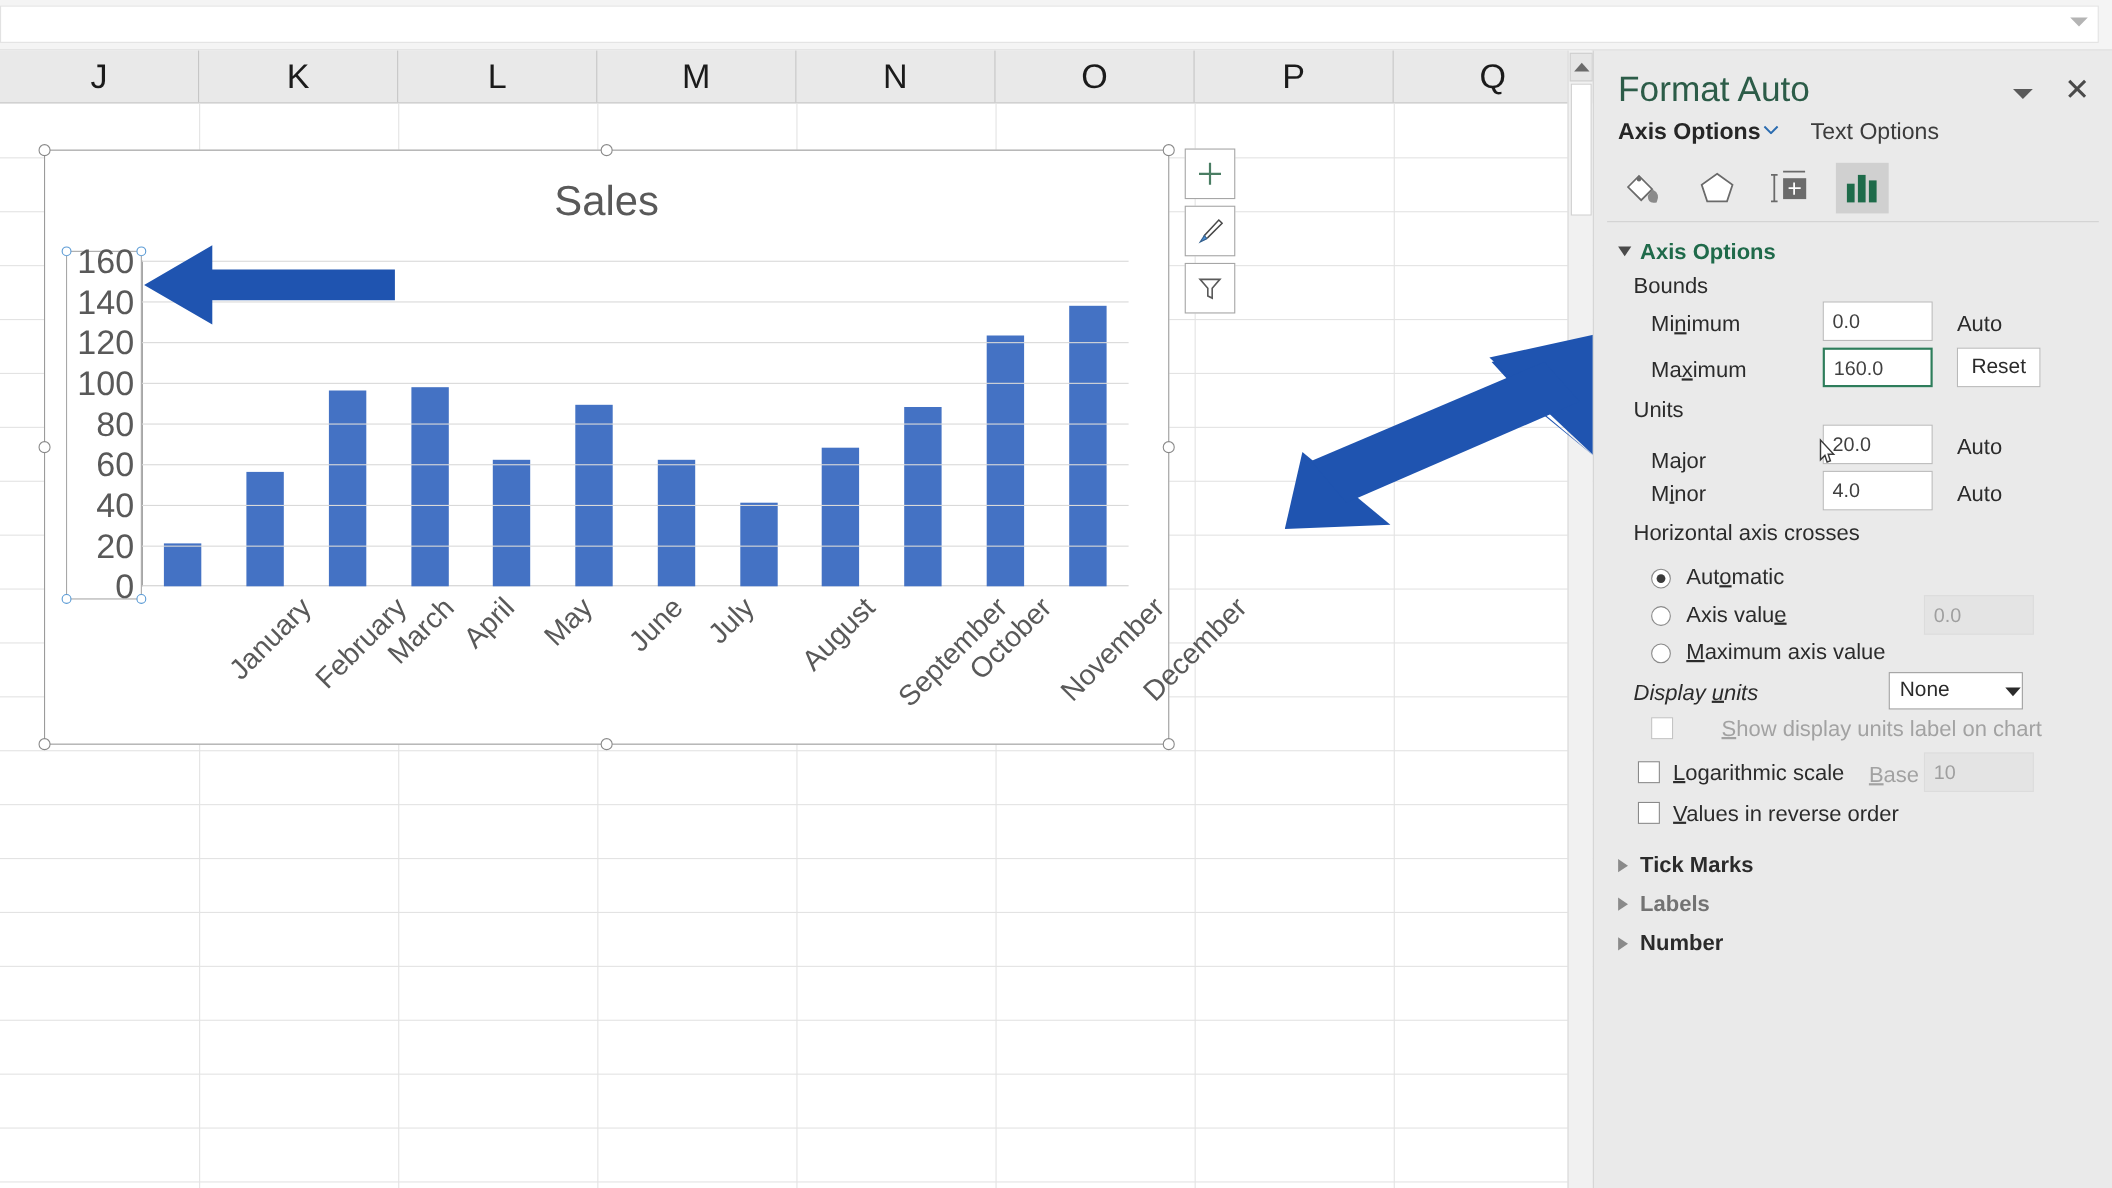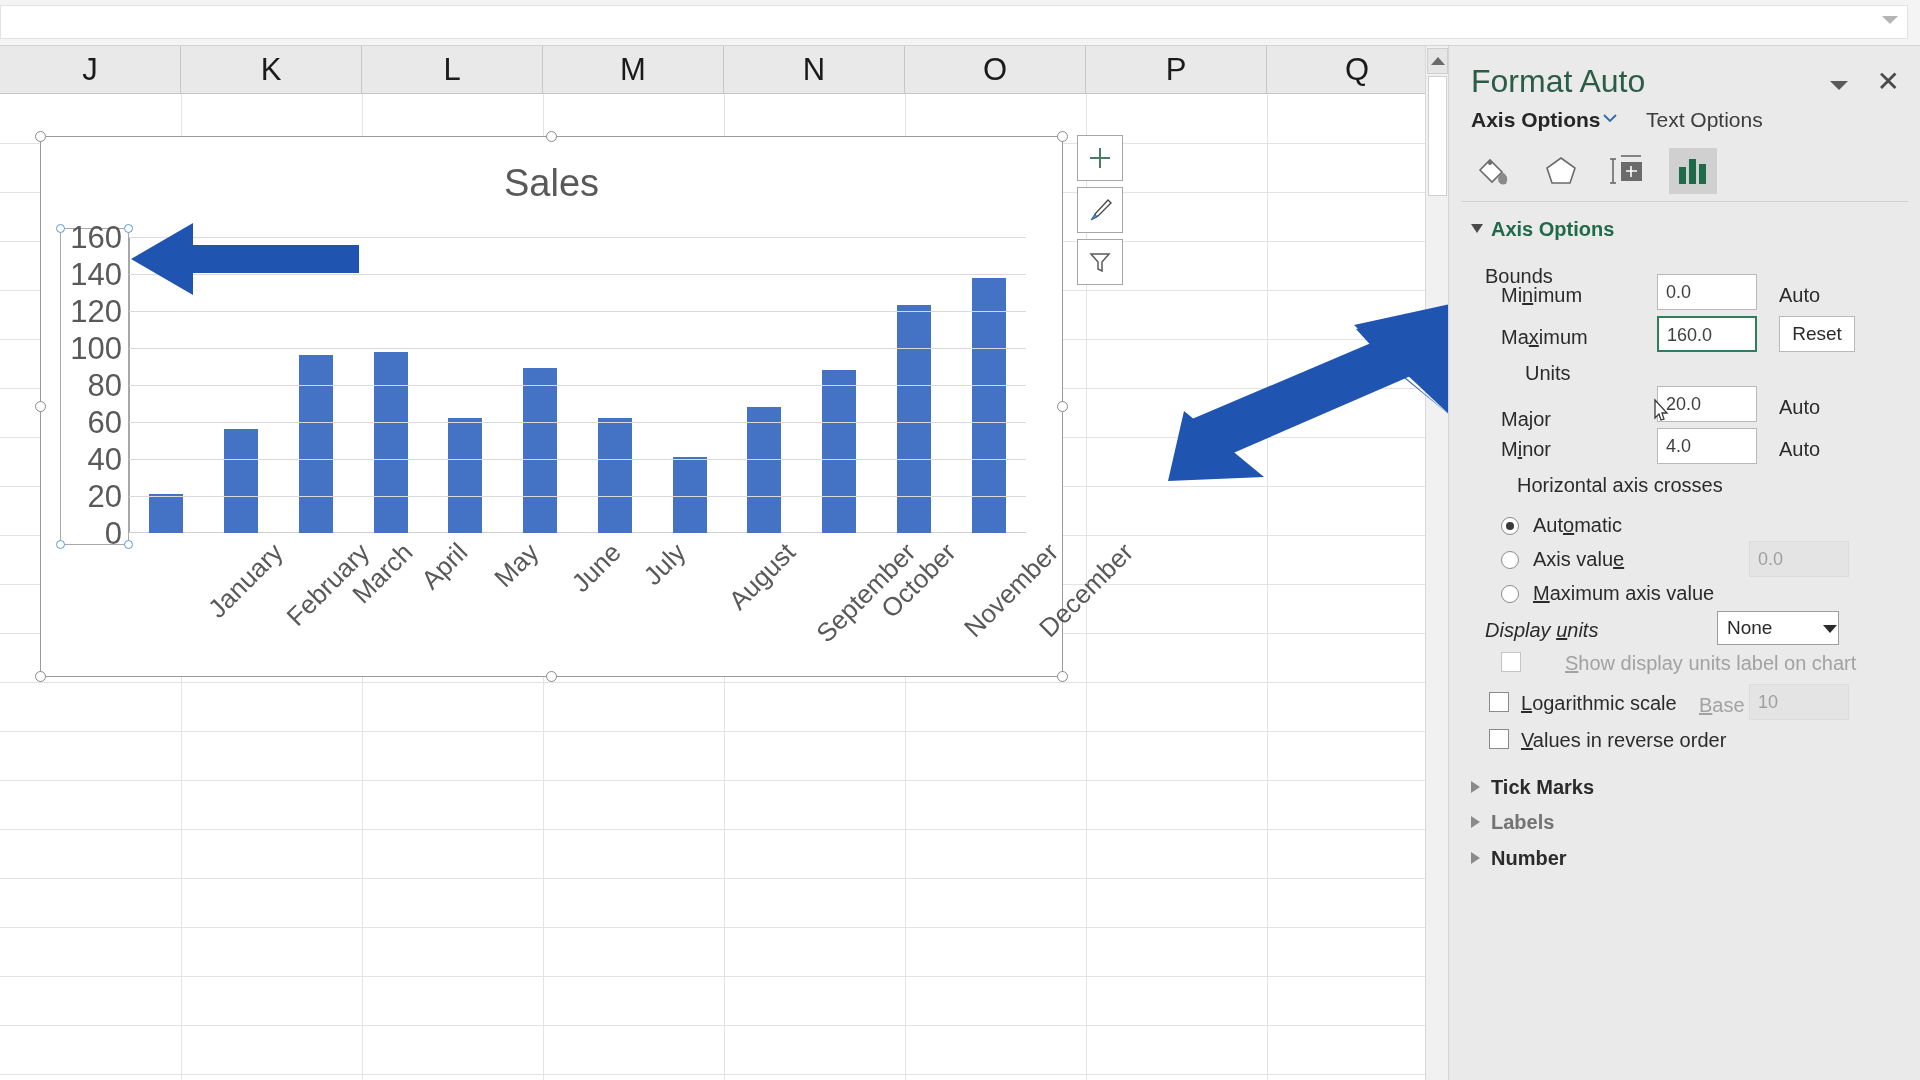--- a/index.html
+++ b/index.html
@@ -451,41 +451,41 @@
           <rect x="24" y="8" width="7" height="20" fill="#1e6b4a"></rect>
         </svg>
       </div>
     </div>
 
     <div class="pane-sep"></div>
 
     <div class="sec-tri-down" style="left:22px; top:178px;"></div>
     <div class="sec-head" style="left:42px; top:172px;">Axis Options</div>
 
-    <div class="lbl" style="left:36px; top:203px;margin-top:16px;">Bounds</div>
+    <div class="lbl" style="left:36px; top:203px;">Bounds</div>
 
     <div class="lbl" style="left:52px; top:238px;">Mi<span class="u">n</span>imum</div>
     <div class="tbox" style="left:208px; top:228px;">0.0</div>
     <div class="lbl" style="left:330px; top:238px;">Auto</div>
 
     <div class="lbl" style="left:52px; top:280px;">Ma<span class="u">x</span>imum</div>
     <div class="tbox focused" style="left:208px; top:270px;">160.0</div>
     <div class="btn-reset" style="left:330px; top:270px;">Reset</div>
 
-    <div class="lbl" style="left:36px; top:316px;margin-left:40px;">Units</div>
+    <div class="lbl" style="left:36px; top:316px;">Units</div>
 
     <div class="lbl" style="left:52px; top:350px;margin-top:12px;">Major</div>
     <div class="tbox" style="left:208px; top:340px;">20.0</div>
     <div class="lbl" style="left:330px; top:350px;">Auto</div>
 
     <div class="lbl" style="left:52px; top:392px;">M<span class="u">i</span>nor</div>
     <div class="tbox" style="left:208px; top:382px;">4.0</div>
     <div class="lbl" style="left:330px; top:392px;">Auto</div>
 
-    <div class="lbl" style="left:36px; top:428px;margin-left:32px;">Horizontal axis crosses</div>
+    <div class="lbl" style="left:36px; top:428px;">Horizontal axis crosses</div>
 
     <div class="radio on" style="left:52px; top:471px;"></div>
     <div class="lbl" style="left:84px; top:468px;">Aut<span class="u">o</span>matic</div>
 
     <div class="radio" style="left:52px; top:505px;"></div>
     <div class="lbl" style="left:84px; top:502px;">Axis valu<span class="u">e</span></div>
     <div class="tbox disabled" style="left:300px; top:495px;">0.0</div>
 
     <div class="radio" style="left:52px; top:539px;"></div>
     <div class="lbl" style="left:84px; top:536px;"><span class="u">M</span>aximum axis value</div>

